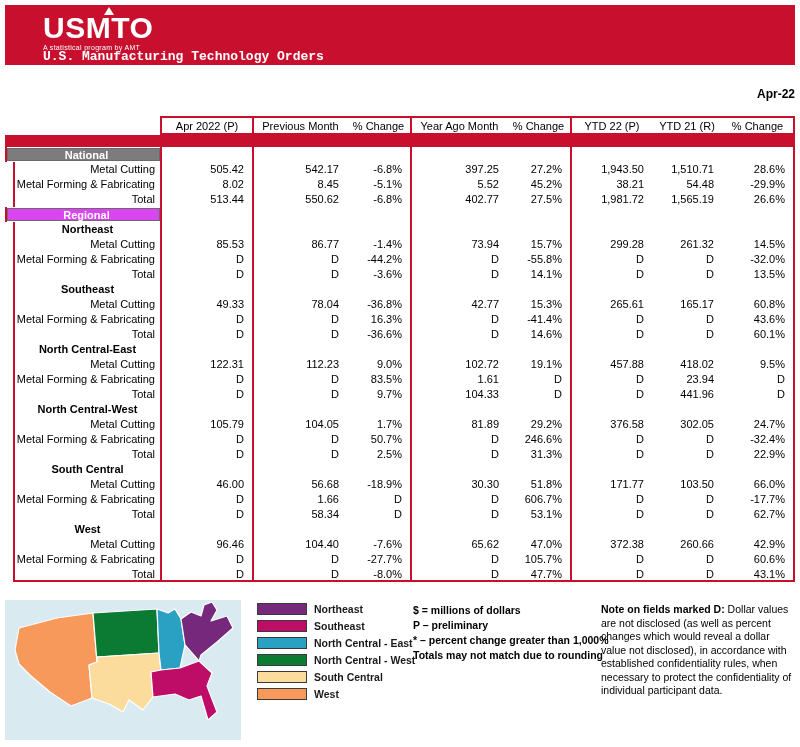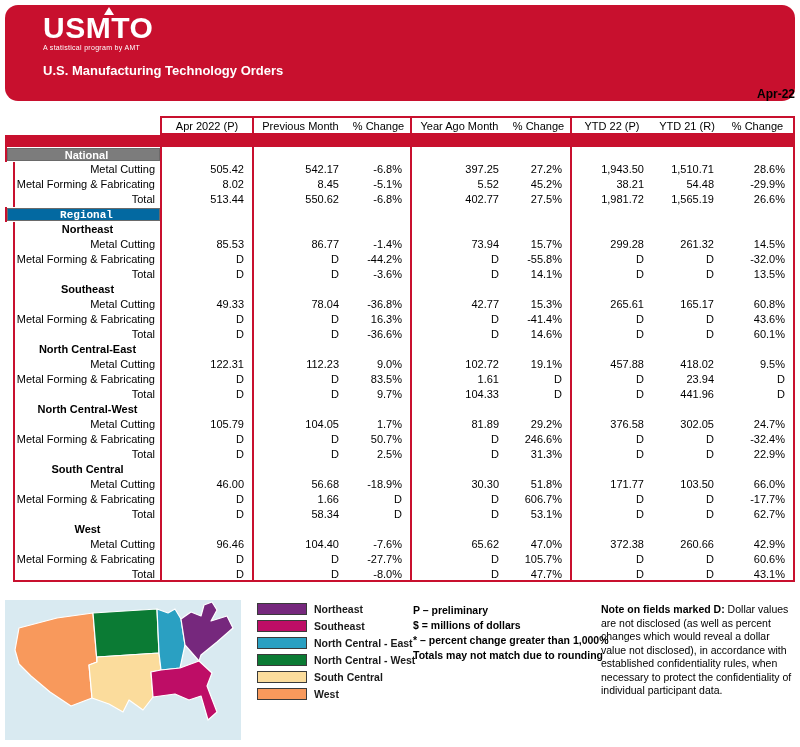--- a/index.html
+++ b/index.html
@@ -1,26 +1,26 @@
 <!DOCTYPE html>
 <html><head>
 <meta charset="utf-8">
 <style>
   * { box-sizing: border-box; margin: 0; padding: 0; }
   html,body { width:800px; height:747px; background:#fff; font-family:"Liberation Sans", sans-serif; position:relative; overflow:hidden; }
 
   :root { --red:#C8102E; --gray:#7C7C7C; }
 
   
-  .banner { position:absolute; left:5px; top:5px; width:790px; height:96px; background:var(--red); color:#fff;border-radius:13px; }
+  .banner { position:absolute; left:5px; top:5px; width:790px; height:60px; background:var(--red); color:#fff; }
   .logo-wrap { position:absolute; left:38px; top:8px; }
   .logo { font-size:30px; font-weight:bold; letter-spacing:0.5px; line-height:30px; position:relative; }
   .logo-arrow { position:absolute; left:61px; top:-6px; width:0; height:0; border-left:5px solid transparent; border-right:5px solid transparent; border-bottom:8px solid #fff; }
   .tagline { font-size:7px; letter-spacing:0.3px; margin-top:1px; }
-  .banner-title { position:absolute; left:38px; top:58px; font-size:13px; font-weight:bold; }
+  .banner-title { position:absolute; left:38px; top:44px; font-size:13px; font-weight:bold;font-family:Liberation Mono, monospace; }
 
   .date-label { position:absolute; right:5px; top:87px; font-size:12px; font-weight:bold; color:#000;margin-left:12px; }
 
   
   .usmto-table { position:absolute; left:5px; top:116px; width:647px; display:grid;
                  grid-template-columns:155px 92px 95px 63px 97px 63px 82px 70px 73px; }
   .hcell { height:19px; line-height:17px; font-size:11px; text-align:center; border-top:2px solid var(--red); border-bottom:2px solid var(--red); color:#000; }
   .hlabel { border:none; }
   .band { grid-column:1 / -1; height:12px; background:var(--red); }
   .cell { height:15px; line-height:15px; font-size:11px; color:#000; white-space:nowrap; }
@@ -104,21 +104,21 @@
     <div class="cell lblcell outer-l">Total</div>
     <div class="cell vcell sep-l">513.44</div>
     <div class="cell vcell sep-l">550.62</div>
     <div class="cell vcell">-6.8%</div>
     <div class="cell vcell sep-l">402.77</div>
     <div class="cell vcell">27.5%</div>
     <div class="cell vcell sep-l">1,981.72</div>
     <div class="cell vcell">1,565.19</div>
     <div class="cell vcell outer-r">26.6%</div>
     <div class="cell secwrap outer-l">
-      <div class="secbar" style="background: #0369a1; font-family: Liberation Mono, monospace;">Regional</div>
+      <div class="secbar" style="background: #d946ef;">Regional</div>
     </div>
     <div class="cell vcell sep-l"></div>
     <div class="cell vcell sep-l"></div>
     <div class="cell vcell"></div>
     <div class="cell vcell sep-l"></div>
     <div class="cell vcell"></div>
     <div class="cell vcell sep-l"></div>
     <div class="cell vcell"></div>
     <div class="cell vcell outer-r"></div>
     <div class="cell lblcell lbl-region outer-l">Northeast</div>
@@ -374,21 +374,21 @@
       <div class="swatch" style="background: rgb(251, 220, 156);"></div>
       <div class="legend-label">South Central</div>
     </div>
     <div class="legend-row">
       <div class="swatch" style="background: rgb(248, 153, 92);"></div>
       <div class="legend-label">West</div>
     </div>
   </div>
 
 <div class="footnotes" id="footnotes">
+    <div class="footnote-line">$ = millions of dollars</div>
     <div class="footnote-line">P – preliminary</div>
-    <div class="footnote-line">$ = millions of dollars</div>
     <div class="footnote-line">* – percent change greater than 1,000%</div>
     <div class="footnote-line">Totals may not match due to rounding</div>
   </div>
 
 <div class="disclosure">
   <b>Note on fields marked D:</b><span> Dollar values are not disclosed (as well as percent changes which would reveal a dollar value not disclosed), in accordance with established confidentiality rules, when necessary to protect the confidentiality of individual participant data.</span>
 </div>
 
 </body></html>

